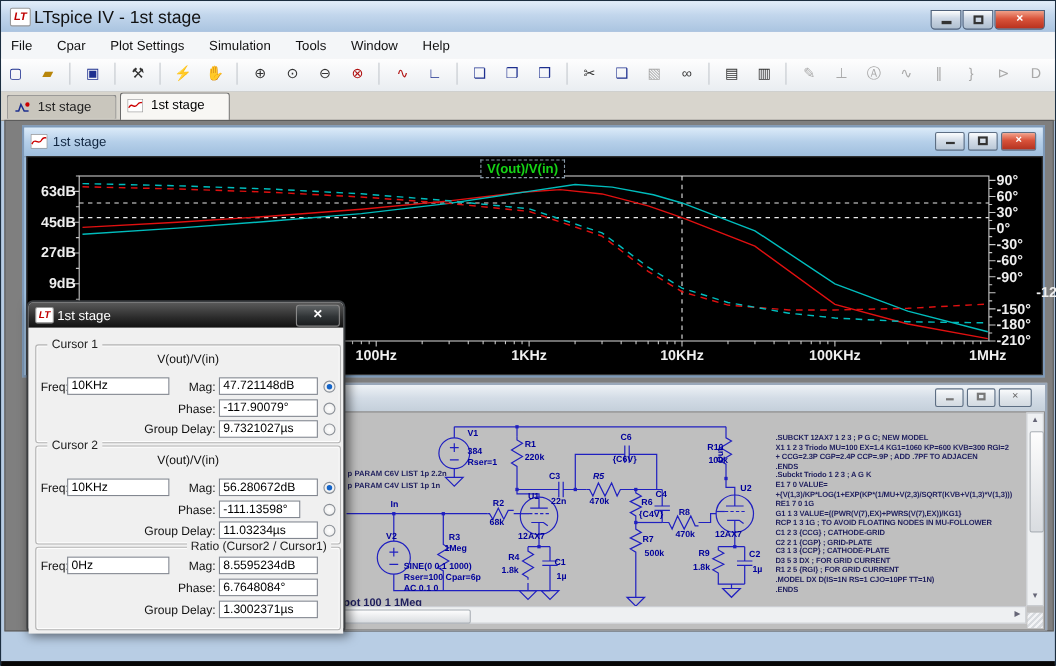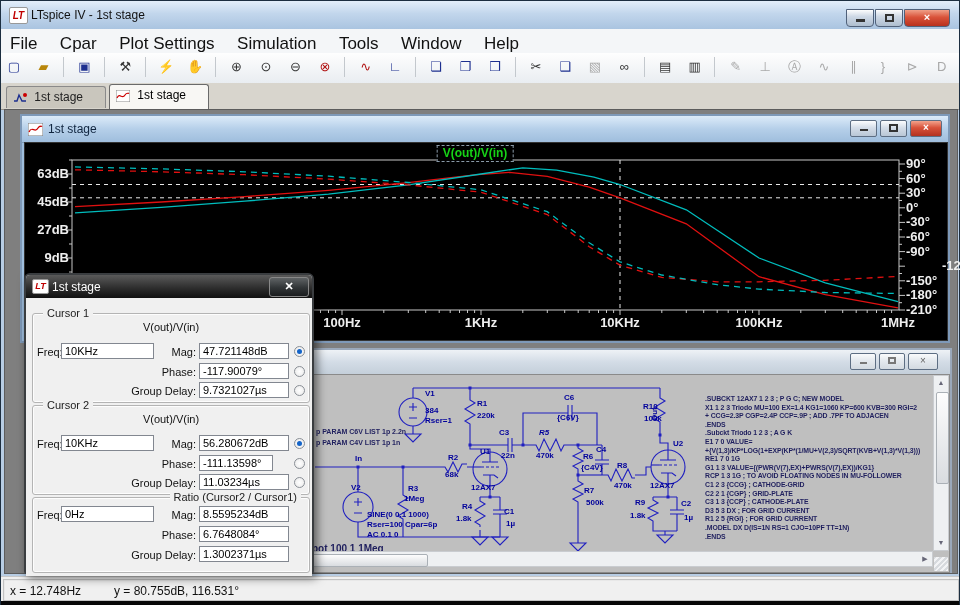--- a/index.html
+++ b/index.html
@@ -1,28 +1,28 @@
 <!DOCTYPE html>
 <html><head>
 <meta charset="utf-8">
 <style>
   html,body{margin:0;padding:0;}
   body{width:960px;height:605px;overflow:hidden;font-family:"Liberation Sans",sans-serif;background:#000;}
   #app{position:absolute;left:0;top:0;width:960px;height:605px;background:#b8cde4;border:1px solid #1c2e40;box-sizing:border-box;}
   
   #titlebar{position:absolute;left:0;top:0;width:100%;height:28px;background:linear-gradient(#e3eefa,#c2d6ec 45%,#aac4e0);border-bottom:1px solid #8fa8c4;}
-  #titlebar .apptitle{position:absolute;left:30px;top:7px;font-size:12px;color:#111;}
+  #titlebar .apptitle{position:absolute;left:30px;top:7px;font-size:16px;color:#111;}
   .ltlogo{position:absolute;left:8px;top:6px;width:17px;height:15px;background:#fff;border:1px solid #999;border-radius:2px;color:#c00000;font-weight:bold;font-style:italic;font-size:10px;line-height:15px;text-align:center;}
   .capbtn{position:absolute;top:8px;height:18px;border:1px solid #50617a;border-radius:0 0 4px 4px;background:linear-gradient(#fdfdfd,#cfd9e6 40%,#aebecf);box-sizing:border-box;text-align:center;line-height:15px;font-size:11px;color:#333;}
   .capbtn.close{background:linear-gradient(#f0a088,#d9533a 45%,#b8311e);color:#fff;font-weight:bold;}
   .capglyph-min{display:inline-block;width:9px;height:3px;background:#333;margin-top:9px;}
   .capglyph-max{display:inline-block;width:9px;height:8px;border:2px solid #333;margin-top:4px;box-sizing:border-box;}
   
   #menubar{position:absolute;left:0;top:28px;width:100%;height:24px;background:#f4f6f8;border-bottom:1px solid #d9dde2;}
-  .menuitem{display:inline-block;padding:5px 9px 0 9px;font-size:17px;color:#111;height:19px;}
+  .menuitem{display:inline-block;padding:5px 9px 0 9px;font-size:12px;color:#111;height:19px;}
   
   #toolbar{position:absolute;left:0;top:52px;width:100%;height:30px;background:linear-gradient(#fefefe,#e9edf1);border-bottom:1px solid #b9bfc6;}
   .tbtn{display:inline-block;width:24px;height:24px;margin:2px 0 0 1px;text-align:center;line-height:24px;font-size:13px;vertical-align:top;}
   .tsep{display:inline-block;width:1px;height:20px;background:#c3c8cd;margin:4px 3px 0 3px;vertical-align:top;}
   .c-navy{color:#1d2f8f}.c-gold{color:#b8860b}.c-red{color:#b01010}.c-ink{color:#333}.dis{color:#a9a9a9}
   
   #tabbar{position:absolute;left:0;top:82px;width:100%;height:26px;background:#d8d5cd;border-bottom:1px solid #9a978f;}
   .tab{position:absolute;top:3px;height:22px;border:1px solid #8a8a8a;border-bottom:none;border-radius:3px 3px 0 0;font-size:12px;padding:3px 10px 0 6px;box-sizing:border-box;}
   .tab.inactive{background:#c9c6bd;color:#222;}
   .tab.active{background:#f8f7f4;color:#000;top:1px;height:25px;border-color:#6a6a6a;}
@@ -427,20 +427,14 @@
           <span class="flabel fr" style="left:105px;top:31px;width:58px;">Phase:</span>
           <div class="finput" style="left:166px;top:28px;width:90px;">6.7648084°</div>
           <span class="flabel fr" style="left:85px;top:51px;width:78px;">Group Delay:</span>
           <div class="finput" style="left:166px;top:48px;width:90px;">1.3002371µs</div>
         </div>
       </div>
     </div>
 
   </div>
 
-  <div id="statusbar">
-    <div class="pane">
-      <span style="left:6px;">x = 12.748Hz</span>
-      <span style="left:110px;">y = 80.755dB, 116.531°</span>
-    </div>
-  </div>
   <div id="blackstrip"></div>
 </div>
 
 </body></html>

